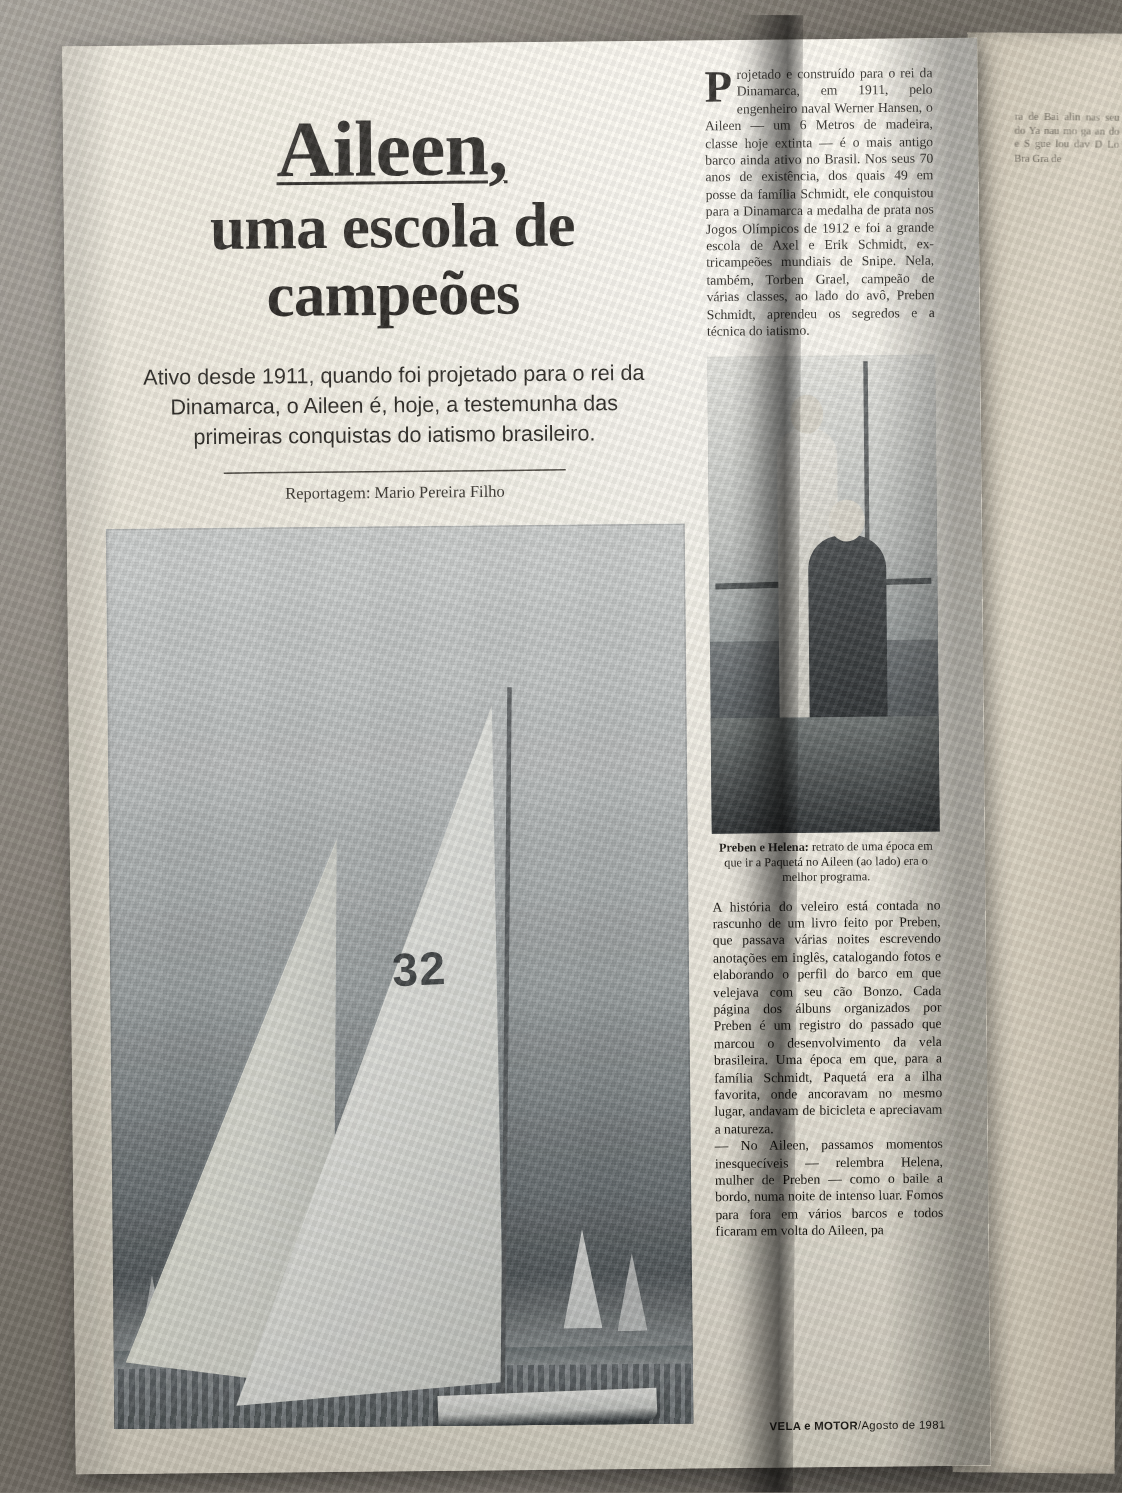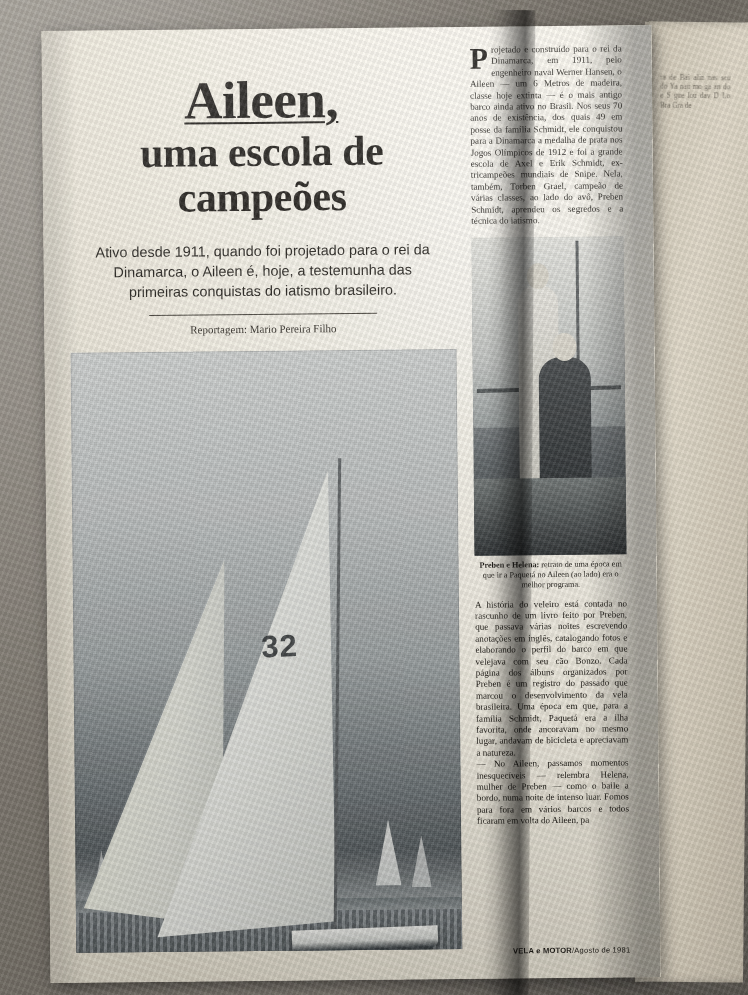--- a/index.html
+++ b/index.html
@@ -51,21 +51,21 @@
     top: 12px;
     width: 108px;
     height: 960px;
     background: linear-gradient(100deg, #cfc7b6 0%, #ded7c7 35%, #cdc5b4 70%, #b8b0a0 100%);
     transform: rotate(0.6deg);
     box-shadow: inset 6px 0 10px rgba(0,0,0,0.25);
     overflow: hidden;
   }
   .next-page .np-col {
     position: absolute;
-    left: 16px;
+    left: 32px;
     top: 52px;
     width: 70px;
     color: #3a362e;
     font-size: 7.2px;
     line-height: 9.2px;
     text-align: justify;
     opacity: .62;
     filter: blur(0.35px);
   }
 

